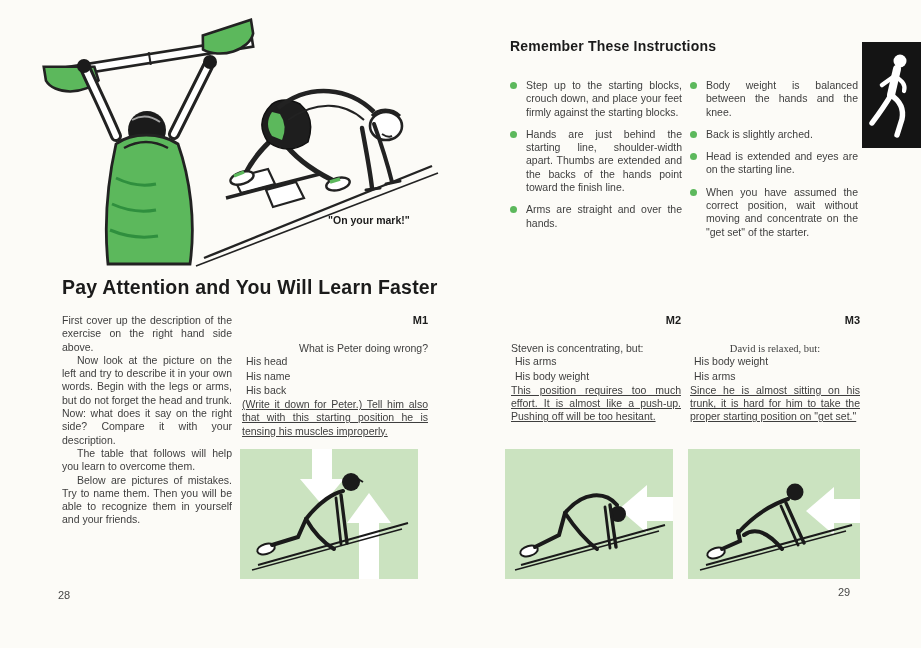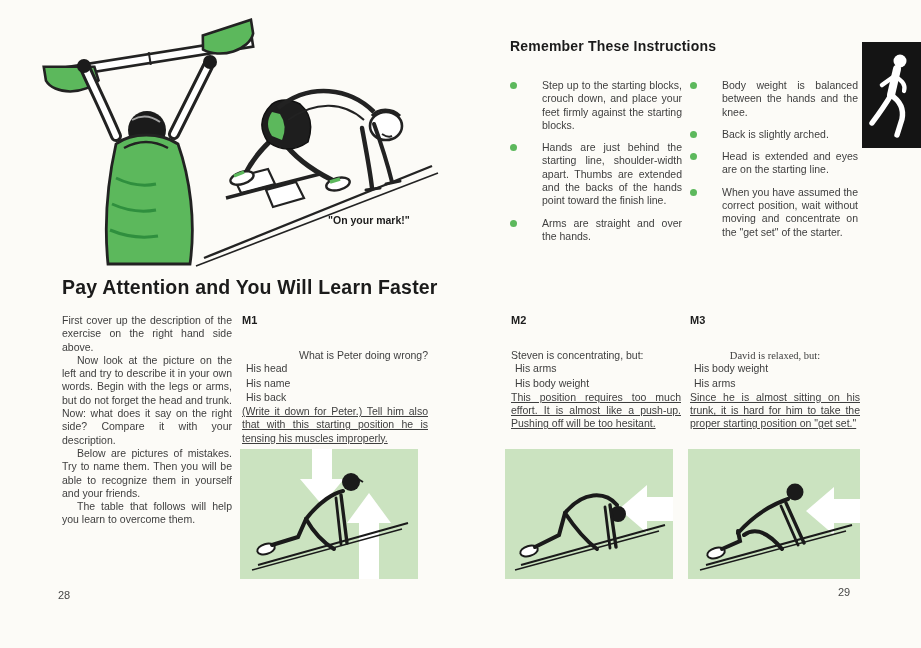--- a/index.html
+++ b/index.html
@@ -8,23 +8,23 @@
     background:#fcfbf7;color:#3e3e3e;
     font-family:"Liberation Sans", sans-serif;
   }
   .abs{position:absolute;}
   .title{font-weight:bold;color:#1b1b1b;letter-spacing:.2px;}
   .title-left{font-size:19.5px;}
   .title-right{font-size:14px;}
   .body-text{font-size:10.5px;line-height:13.3px;text-align:justify;}
   .intro p{margin:0;}
   .intro p + p{text-indent:15px;}
-  .bullet-item{display:flex;gap:25px;margin-bottom:9px;}
+  .bullet-item{display:flex;gap:9px;margin-bottom:9px;}
   .dot{width:7px;height:7px;border-radius:50%;background:#5cb85c;flex:none;margin-top:3px;}
-  .m-label{font-weight:bold;font-size:11px;color:#1d1d1d;margin-bottom:23px;}
+  .m-label{font-weight:bold;font-size:11px;color:#1d1d1d;margin-bottom:16px;text-align:right;}
   .fill-line{display:flex;align-items:baseline;font-size:10.5px;line-height:13.2px;flex-direction:column;}
   .leader{flex:1;border-bottom:1.7px dotted #6e6e6e;margin-left:4px;transform:translateY(-2.5px);}
   .note{margin-top:0;text-decoration:underline;}
   .green-box{background:#cbe3c0;position:absolute;overflow:hidden;}
   .caption{font-size:10.5px;font-weight:bold;color:#1c1c1c;}
   .page-num{font-size:11px;color:#474747;}
   .pictogram{background:#141414;position:absolute;display:flex;align-items:center;justify-content:center;}
   svg{display:block;}
 </style>
 </head>
@@ -85,22 +85,22 @@
     <path d="M96,170 q20,10 40,6 M92,196 q22,10 44,6 M90,222 q24,10 48,6" stroke="#2f8f3e" stroke-width="3" fill="none"></path>
   </svg>
   <div class="abs caption" style="left:308px;top:206px;">"On your mark!"</div>
 </div>
 
 <div class="abs title title-left" style="left:62px;top:276px;">Pay Attention and You Will Learn Faster</div>
 
 <div class="abs body-text intro" style="left:62px;top:314px;width:170px;">
   <p>First cover up the description of the exercise on the right hand side above.</p>
   <p>Now look at the picture on the left and try to describe it in your own words. Begin with the legs or arms, but do not forget the head and trunk. Now: what does it say on the right side? Compare it with your description.</p>
+  <p>The table that follows will help you learn to overcome them.</p>
   <p>Below are pictures of mistakes. Try to name them. Then you will be able to recognize them in yourself and your friends.</p>
-  <p>The table that follows will help you learn to overcome them.</p>
 </div>
 
 <div class="abs" style="left:242px;top:314px;width:186px;">
   <div class="m-label">M1</div>
   <div class="body-text" style="text-align:right;">What is Peter doing wrong?</div>
   <div class="fill-line">
     <span>His head</span>
     <span class="leader"></span>
   </div>
   <div class="fill-line">

